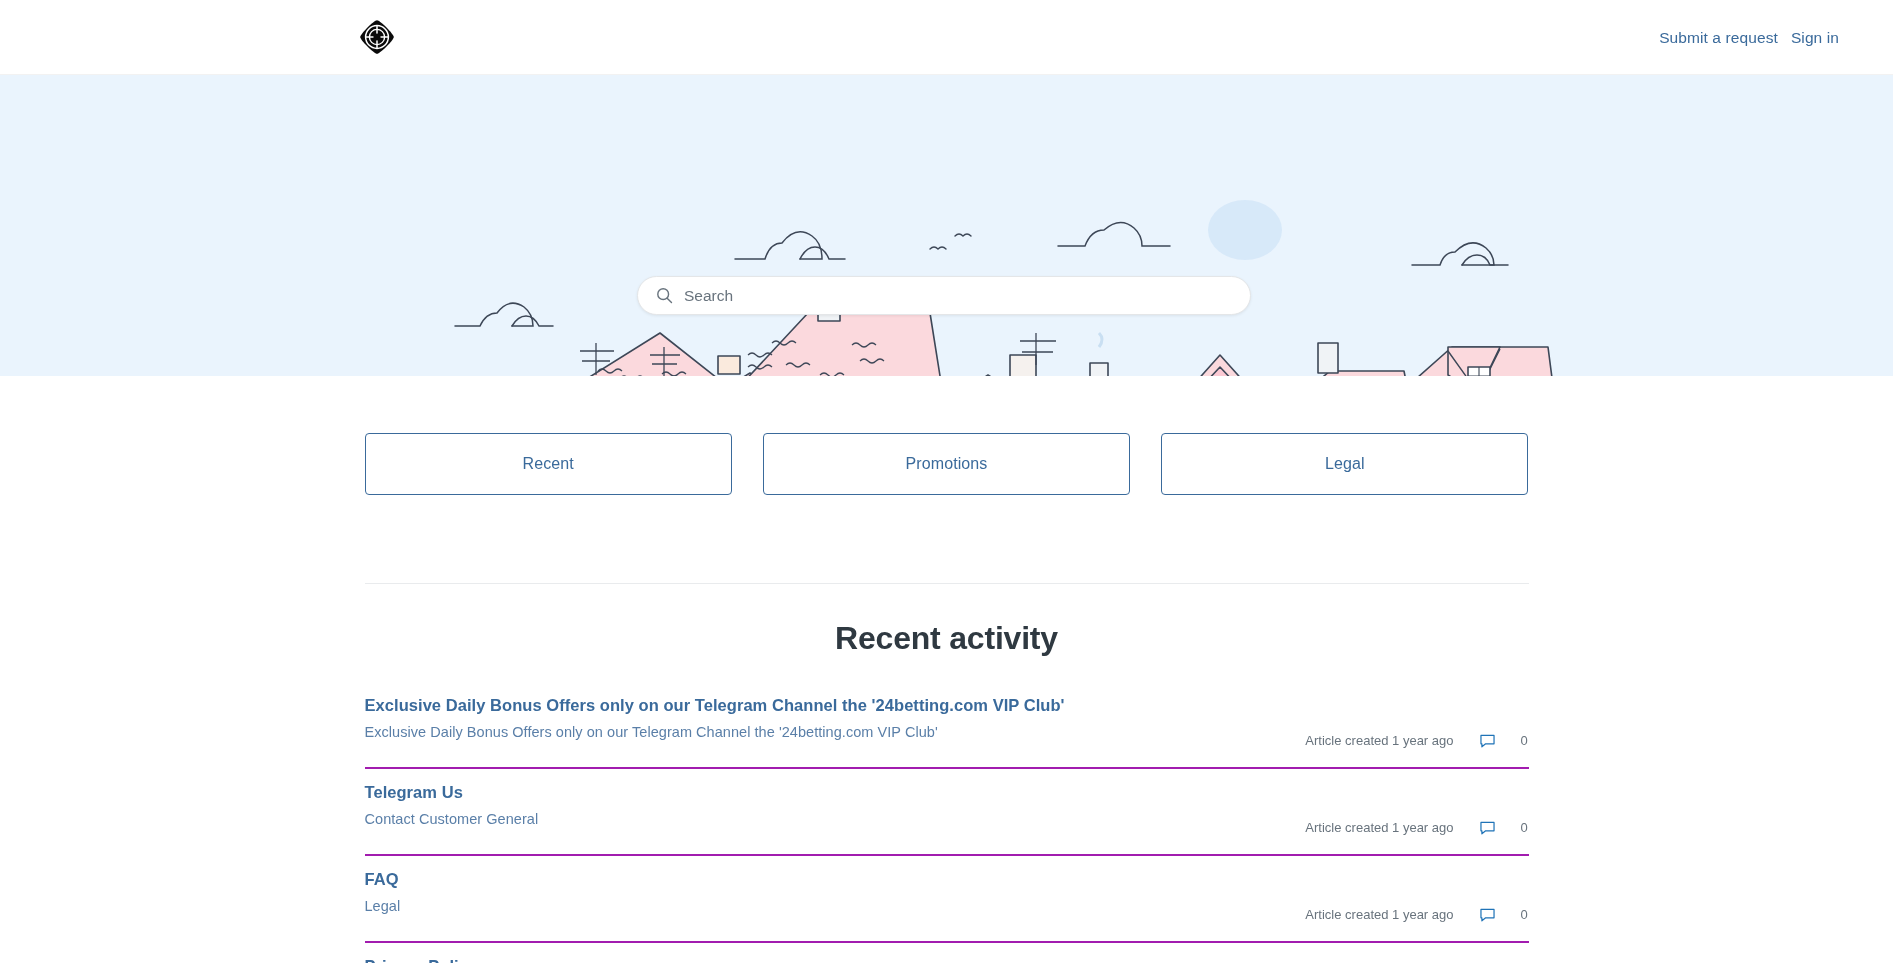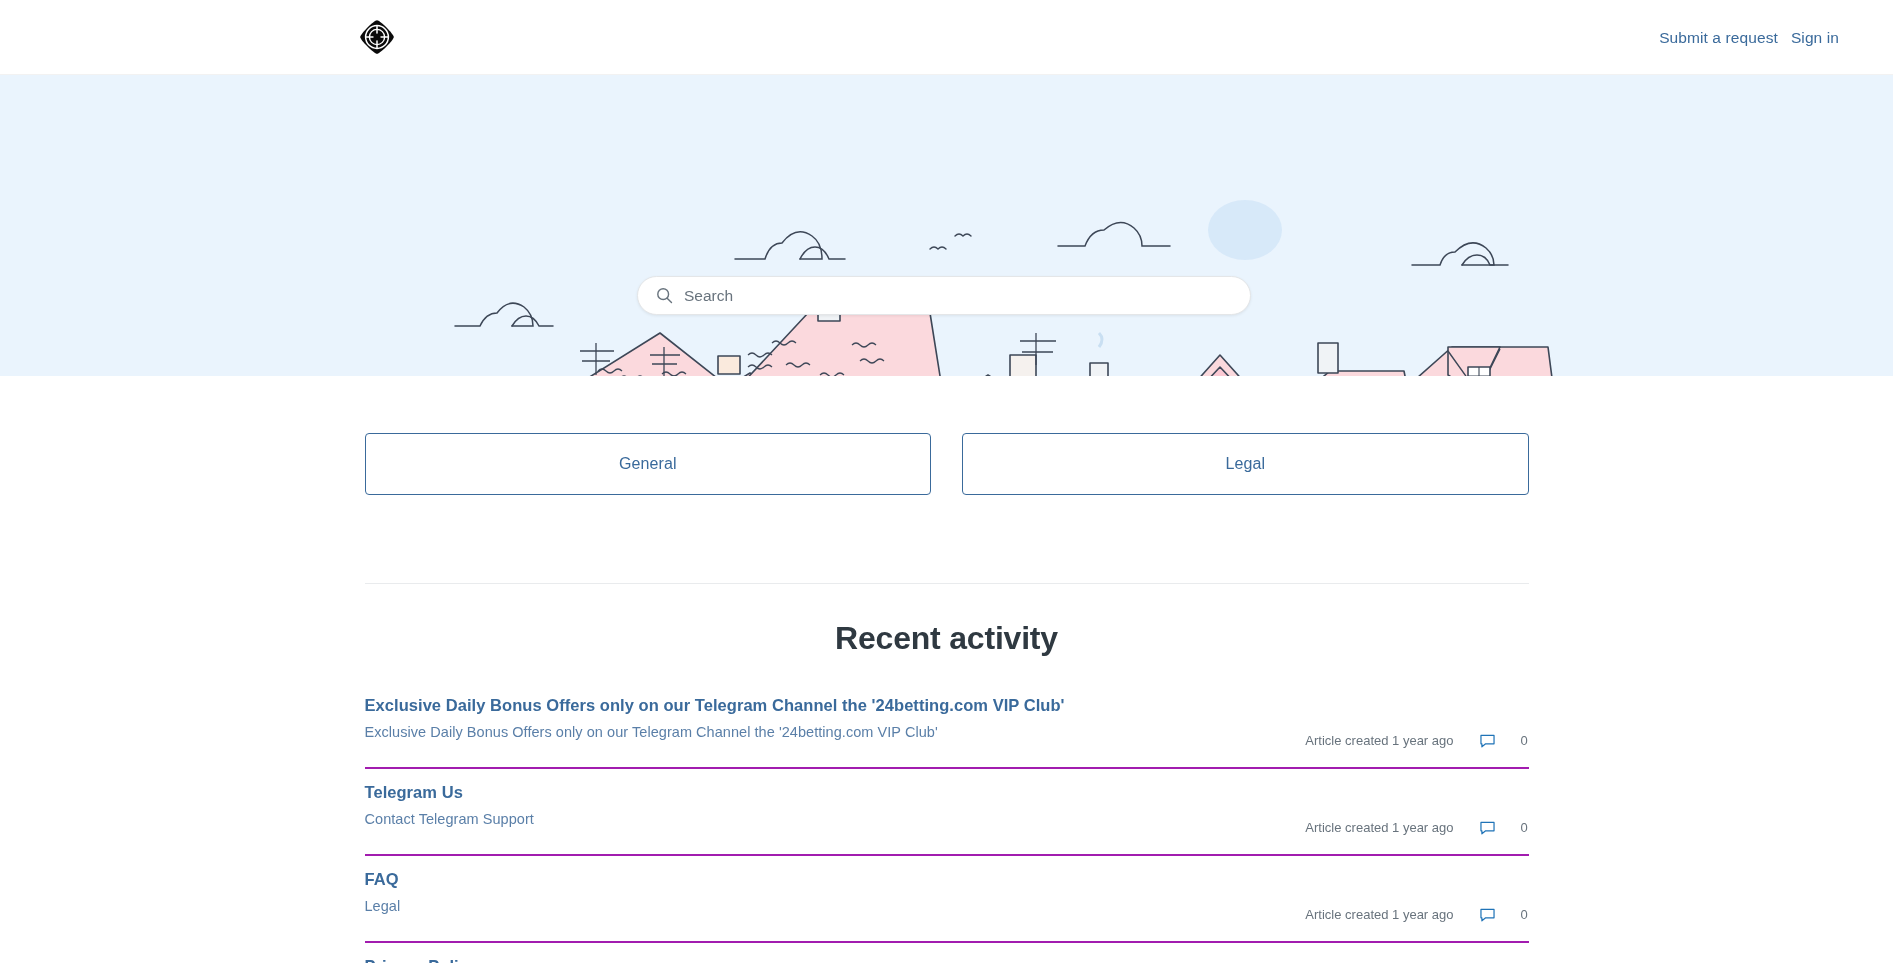--- a/index.html
+++ b/index.html
@@ -383,21 +383,24 @@
         <circle cx="7.6" cy="7.6" r="5.7" fill="none" stroke="#68737d" stroke-width="1.5"></circle>
         <line x1="11.8" y1="11.8" x2="16.4" y2="16.4" stroke="#68737d" stroke-width="1.5" stroke-linecap="round"></line>
       </svg>
       <input class="search-input" type="text" placeholder="Search" style="">
     </div>
   </div>
 </section>
 
 <section class="categories">
   <a class="cat-block">
-    <span class="cat-label">General</span>
+    <span class="cat-label">Recent</span>
+  </a>
+  <a class="cat-block">
+    <span class="cat-label">Promotions</span>
   </a>
   <a class="cat-block">
     <span class="cat-label">Legal</span>
   </a>
 </section>
 
 <section class="activity-section">
   <div class="section-divider"></div>
   <h2 class="section-title">Recent activity</h2>
 
@@ -410,21 +413,21 @@
         <span class="meta-text">Article created 1 year ago</span>
         <svg class="comment-icon" width="15" height="14" viewBox="0 0 16 15">
           <path d="M1 1.5 h14 v9 h-9 l-4 3.2 v-3.2 h-1 z" fill="none" stroke="#1f73b7" stroke-width="1.3" stroke-linejoin="round"></path>
         </svg>
         <span class="meta-count">0</span>
       </div>
     </div>
 
     <div class="activity-row">
       <a class="activity-title">Telegram Us</a>
-      <div class="activity-sub">Contact Telegram Support</div>
+      <div class="activity-sub">Contact Customer General</div>
       <div class="activity-meta">
         <span class="meta-text">Article created 1 year ago</span>
         <svg class="comment-icon" width="15" height="14" viewBox="0 0 16 15">
           <path d="M1 1.5 h14 v9 h-9 l-4 3.2 v-3.2 h-1 z" fill="none" stroke="#1f73b7" stroke-width="1.3" stroke-linejoin="round"></path>
         </svg>
         <span class="meta-count">0</span>
       </div>
     </div>
 
     <div class="activity-row">

